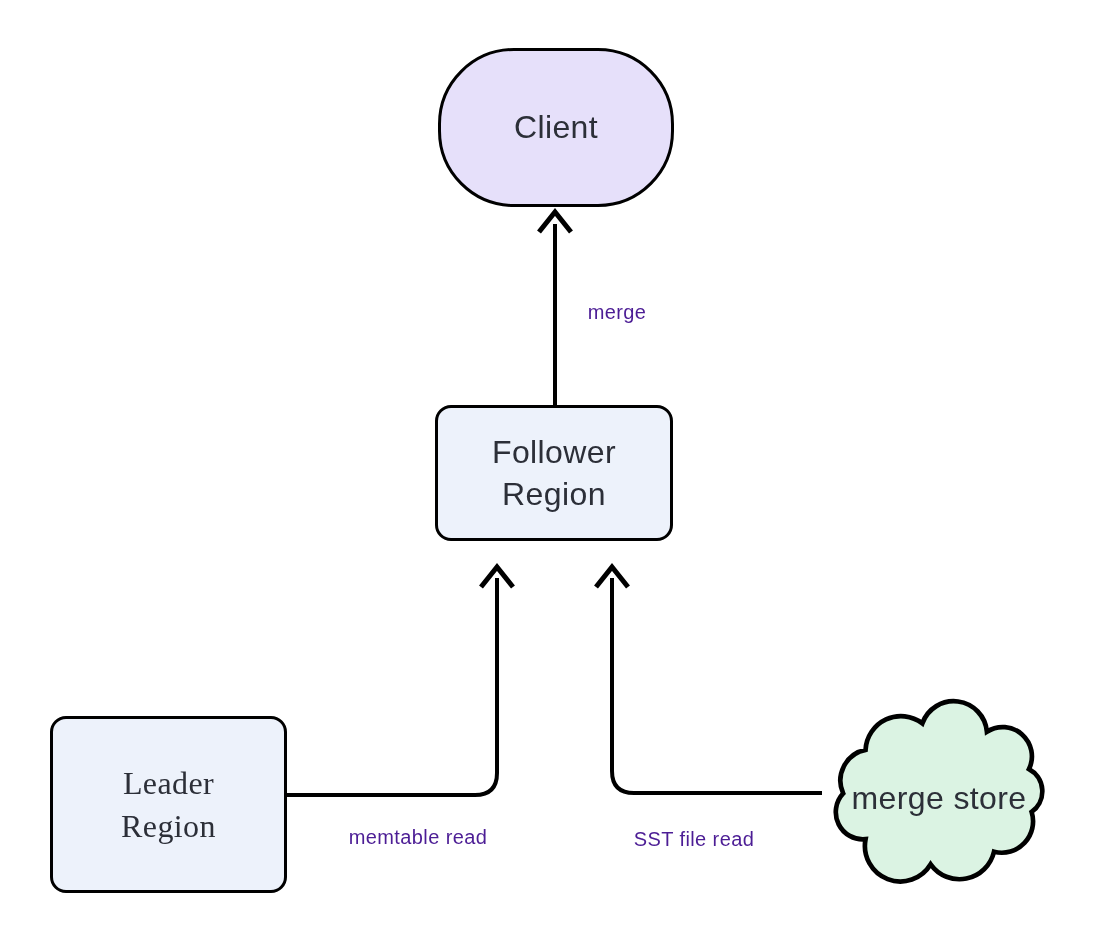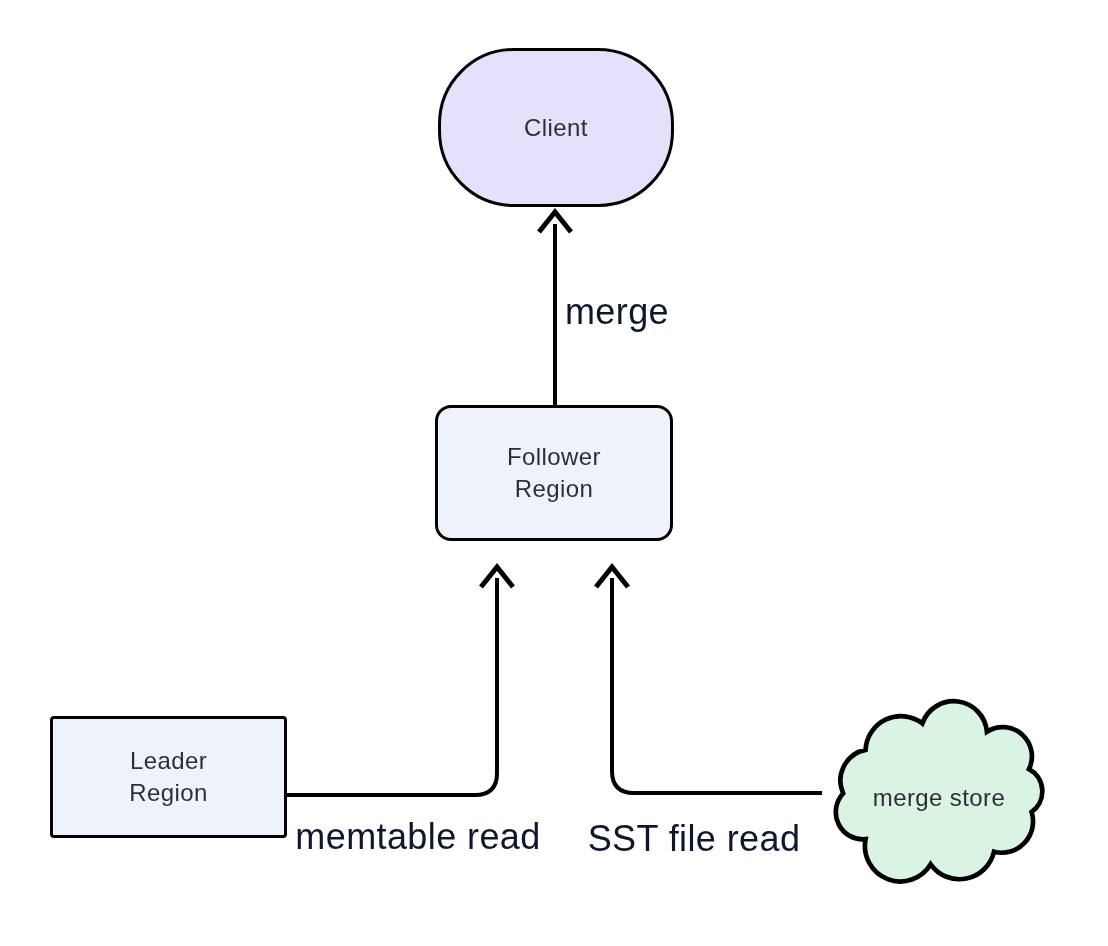--- a/index.html
+++ b/index.html
@@ -17,43 +17,44 @@
     width: 1108px; height: 946px;
   }
   .node {
     position: absolute;
     display: flex;
     align-items: center;
     justify-content: center;
     box-sizing: border-box;
     border: 3.5px solid #000000;
     color: #2c2f38;
-    font-size: 24px;
+    font-size: 32px;
     letter-spacing: 0.4px;
     line-height: 1.32;
     text-align: center;
     white-space: pre-line;
   }
   .node-client {
     left: 438px; top: 48px;
     width: 236px; height: 159px;
     border-radius: 76px;
     background: #e6e0fa;
   }
   .node-follower {
     left: 435px; top: 405px;
     width: 238px; height: 136px;
     border-radius: 16px;
     background: #edf2fb;
   }
   .node-leader {
     left: 50px; top: 716px;
-    width: 237px; height: 122px;
-    border-radius: 4px;
+    width: 237px; height: 177px;
+    border-radius: 16px;
     background: #edf2fb;
+    font-family: Liberation Serif, serif;
   }
   .node-cloud {
     left: 814px; top: 692px;
     width: 250px; height: 204px;
     border: none;
     background: transparent;
   }
   .node-cloud svg {
     position: absolute;
     left: 0; top: 0;
@@ -61,22 +62,22 @@
     overflow: visible;
   }
   .cloud-label {
     position: relative;
     z-index: 1;
     transform: translateY(4px);
   }
   .edge-label {
     position: absolute;
     transform: translate(-50%, -50%);
-    color: #0f172a;
-    font-size: 36px;
+    color: #4c1d95;
+    font-size: 20px;
     letter-spacing: 0.4px;
     white-space: nowrap;
   }
   .edge-label-merge    { left: 617px; top: 312px; }
   .edge-label-memtable { left: 418px; top: 837px; }
   .edge-label-sst      { left: 694px; top: 839px; }
 </style>
 </head>
 <body>
 

